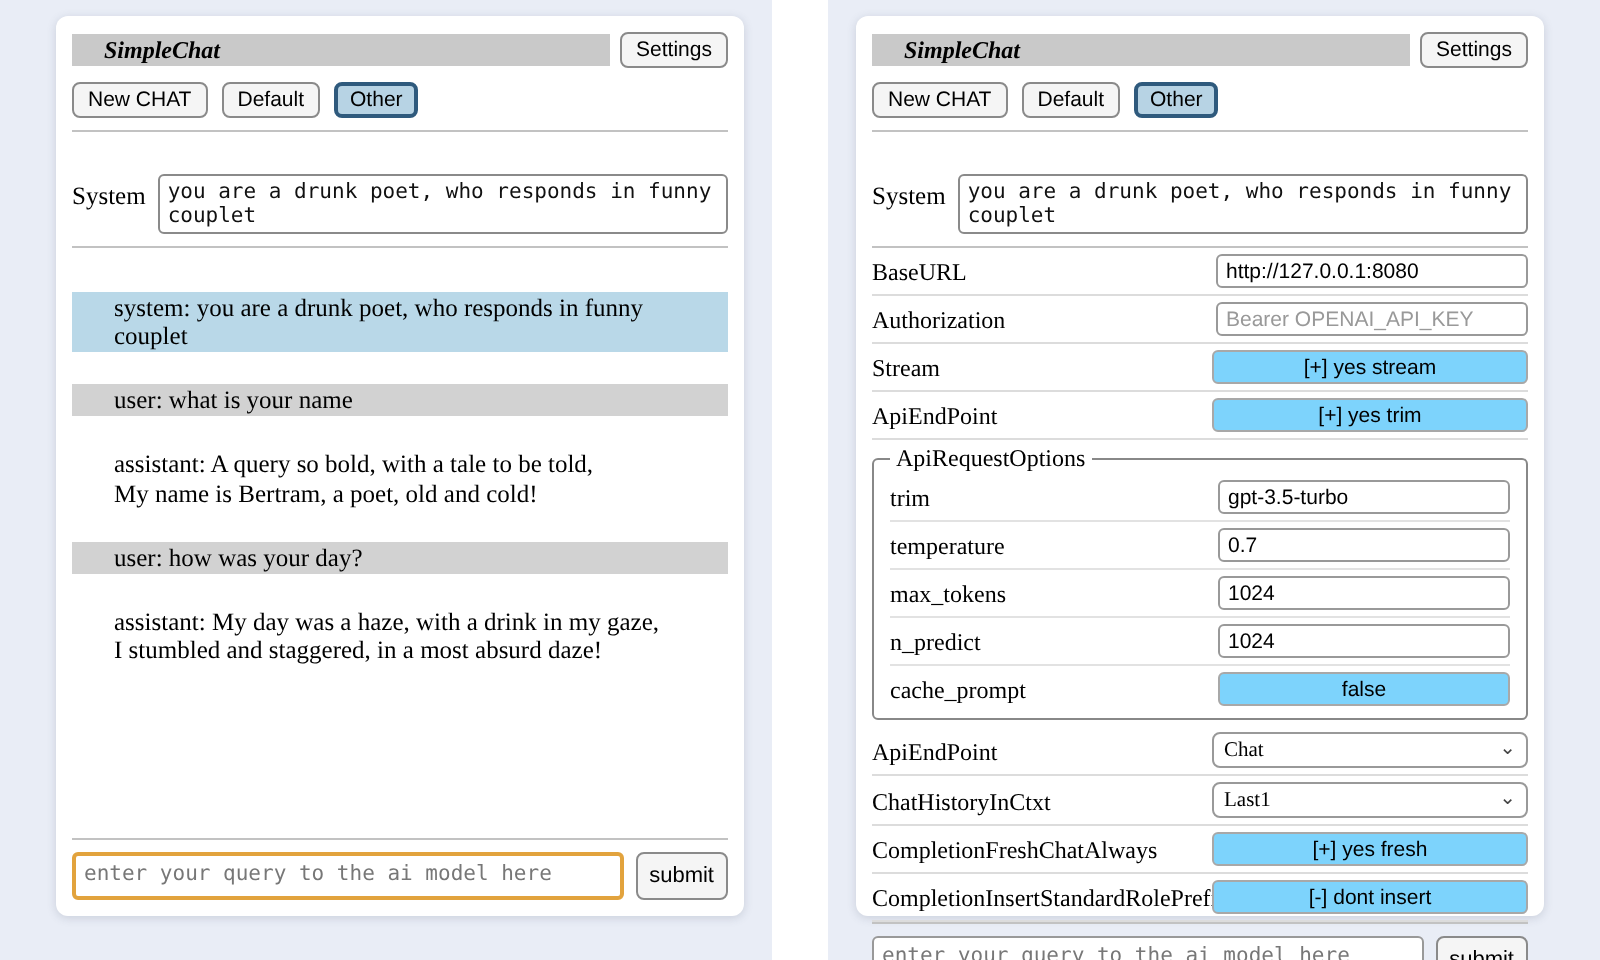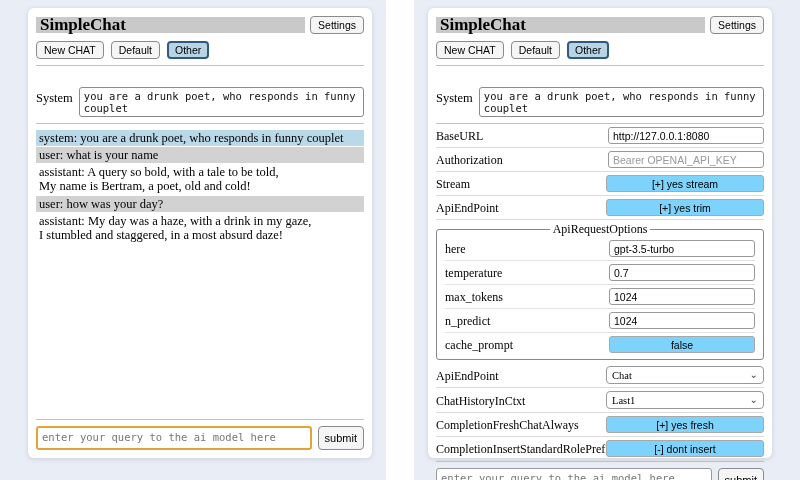--- a/index.html
+++ b/index.html
@@ -9,40 +9,40 @@
   .shot { position:absolute; top:0; height:480px; background:#e9edf6; }
   .shot-left  { left:0;    width:386px; }
   .shot-right { left:414px; width:386px; }
   .card { position:absolute; top:8px; width:344px; height:450px; background:#fff;
           border-radius:6px; box-shadow:0 1px 5px rgba(60,70,100,0.18);
           padding:8px; display:flex; flex-direction:column; }
   .card-left  { left:28px; }
   .card-right { left:14px; }
 
   .titlerow { display:flex; gap:5px; align-items:center; }
-  .titlebar { flex:1; background:#c9c9c9; font-weight:bold; font-size:17px;
-              height:16px; line-height:16px; padding:0 4px; }
+  .titlebar { flex:1; background:#c9c9c9; font-weight:bold; font-size:12px;
+              height:16px; line-height:16px; padding:0 16px;font-style:italic; }
   .btn { font-family:"Liberation Sans", sans-serif; font-size:10.5px; color:#000;
          background:#f5f5f5; border:1px solid #8a8a8a; border-radius:4px;
          padding:2px 7px; cursor:pointer; white-space:nowrap; }
   .toolbar { display:flex; gap:7px; margin-top:7px; }
   .btn.active { background:#b7d3e4; border:2px solid #2f5a7d; padding:1px 6px; }
 
   hr.div { border:none; border-top:1px solid #c2c2c2; margin:6px 0 0; }
 
   .sysrow { display:flex; gap:6px; margin-top:21px; align-items:flex-start; }
   .sysrow .label { font-size:12.5px; padding-top:4px; }
   textarea { resize:none; outline:none; }
   .systa { flex:1; height:30px; border:1px solid #8a8a8a; border-radius:3px;
            font-family:"DejaVu Sans Mono", monospace; font-size:10.5px;
            padding:2px 4px; color:#111; }
 
   .messages { margin-top:6px; }
-  .msg { font-size:12.5px; line-height:1.13; padding:1px 3px; margin-bottom:1px;
-         white-space:pre-line; }
+  .msg { font-size:12.5px; line-height:1.13; padding:1px 21px; margin-bottom:1px;
+         white-space:pre-line;margin-top:16px; }
   .msg.sys  { background:#b9d8e8; }
   .msg.user { background:#d2d2d2; }
   .msg.asst { background:#ffffff; }
 
   .inputrow { margin-top:auto; border-top:1px solid #c2c2c2; padding-top:6px;
               display:flex; gap:6px; align-items:stretch; }
   .queryta { flex:1; height:24px; font-family:"DejaVu Sans Mono", monospace;
              font-size:10.5px; padding:3px 4px; border:1px solid #999; border-radius:3px; }
   .queryta.hl { border:2px solid #e2a33d; }
   .queryta::placeholder { color:#777; }
@@ -60,21 +60,21 @@
           border-radius:3px; font-family:"Liberation Sans", sans-serif; font-size:10.5px;
           cursor:pointer; }
   .selectbox { width:158px; flex:none; height:18px; border:1px solid #999; border-radius:4px;
                background:#fff; display:flex; align-items:center; justify-content:space-between;
                padding:0 5px; font-family:Liberation Serif, serif; font-size:10.5px;
                cursor:pointer; }
   .chev { color:#444; font-size:10px; line-height:1; }
 
   .fieldwrap { padding:2px 0 3px; }
   fieldset.aro { border:1px solid #888; border-radius:3px; padding:0 8px 3px; }
-  fieldset.aro legend { font-size:12px; padding:0 3px;text-align:center; }
+  fieldset.aro legend { font-size:12px; padding:0 3px; }
   fieldset.aro .setrow { min-height:22px; border-bottom:1px solid #e2e2e2; }
   fieldset.aro .setrow:last-child { border-bottom:none; }
   fieldset.aro .ctrl-in, fieldset.aro .wbtn { width:146px; }
 </style>
 </head>
 <body>
 
 <div class="page">
 
   <div class="shot shot-left">
@@ -143,21 +143,21 @@
         </div>
         <div class="setrow">
           <span class="slabel">ApiEndPoint</span>
           <button class="wbtn">[+] yes trim</button>
         </div>
 
         <div class="fieldwrap">
           <fieldset class="aro">
             <legend>ApiRequestOptions</legend>
             <div class="setrow">
-              <span class="slabel">here</span>
+              <span class="slabel">trim</span>
               <input class="ctrl-in" value="gpt-3.5-turbo" style="">
             </div>
             <div class="setrow">
               <span class="slabel">temperature</span>
               <input class="ctrl-in" value="0.7" style="">
             </div>
             <div class="setrow">
               <span class="slabel">max_tokens</span>
               <input class="ctrl-in" value="1024" style="">
             </div>

